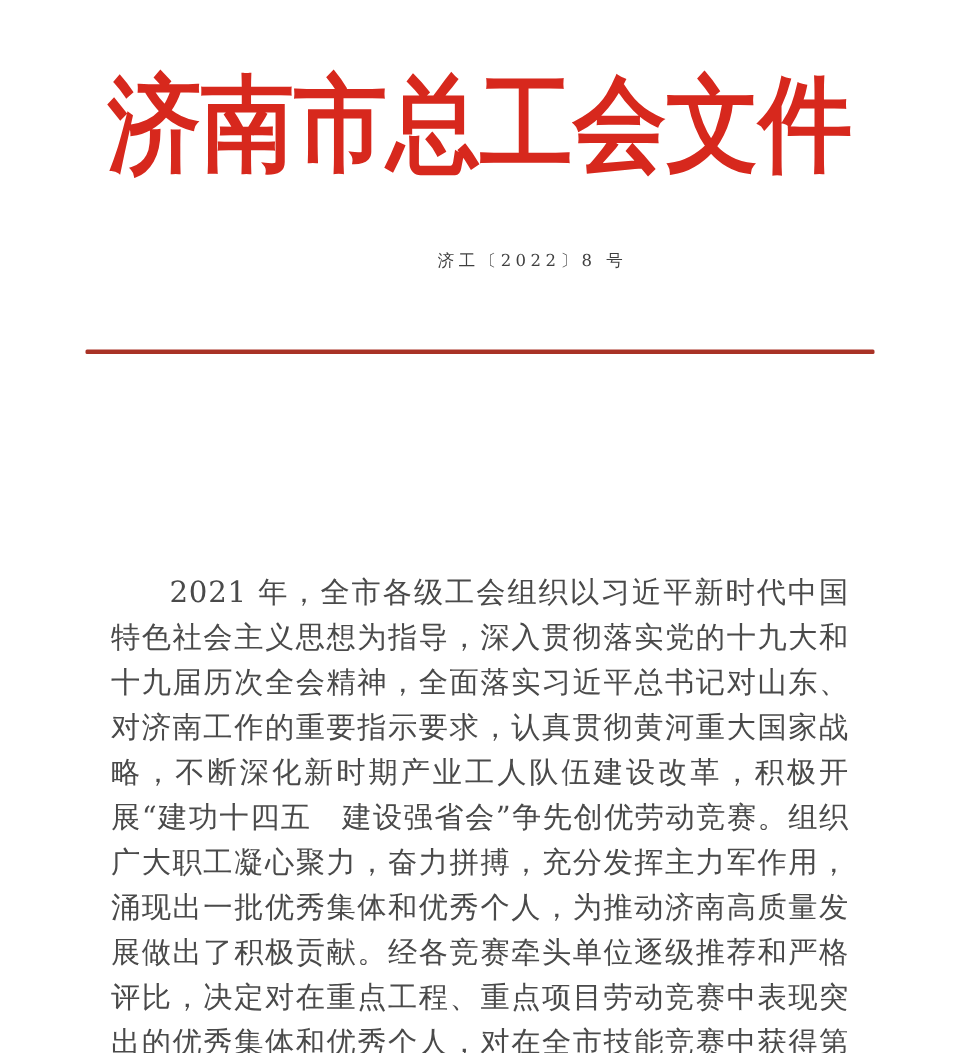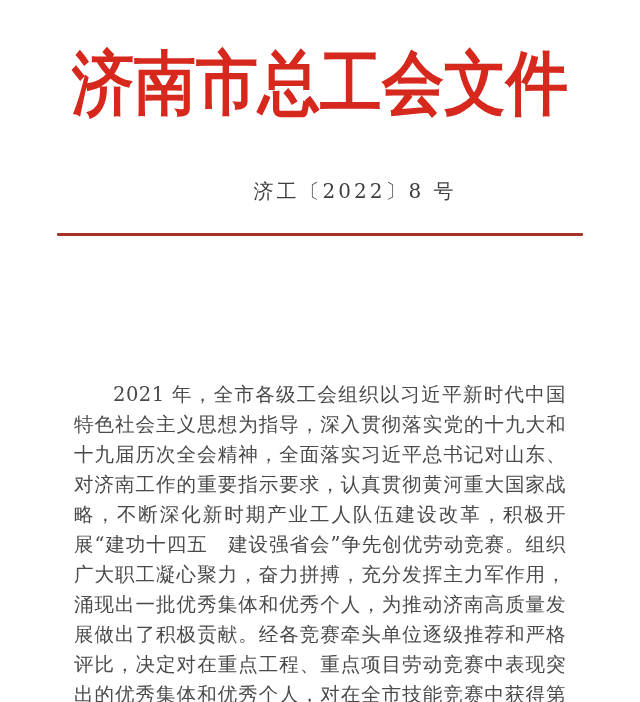--- a/index.html
+++ b/index.html
@@ -34,24 +34,24 @@
     line-height: 1.2;
     font-weight: bold;
     color: var(--header-red);
     letter-spacing: 0px;
     transform: scaleY(1.12);
     transform-origin: top center;
     white-space: nowrap;
   }
   .doc-number {
     position: absolute;
-    top: 178px;
+    top: 166px;
     left: 50%;
     transform: translateX(calc(-50% + 35px));
-    font-size: 20px;
+    font-size: 11px;
     letter-spacing: 3px;
     color: var(--doc-number-text);
     white-space: nowrap;
   }
   .red-divider {
     position: absolute;
     top: 233px;
     left: 57px;
     width: 526px;
     height: 3px;

